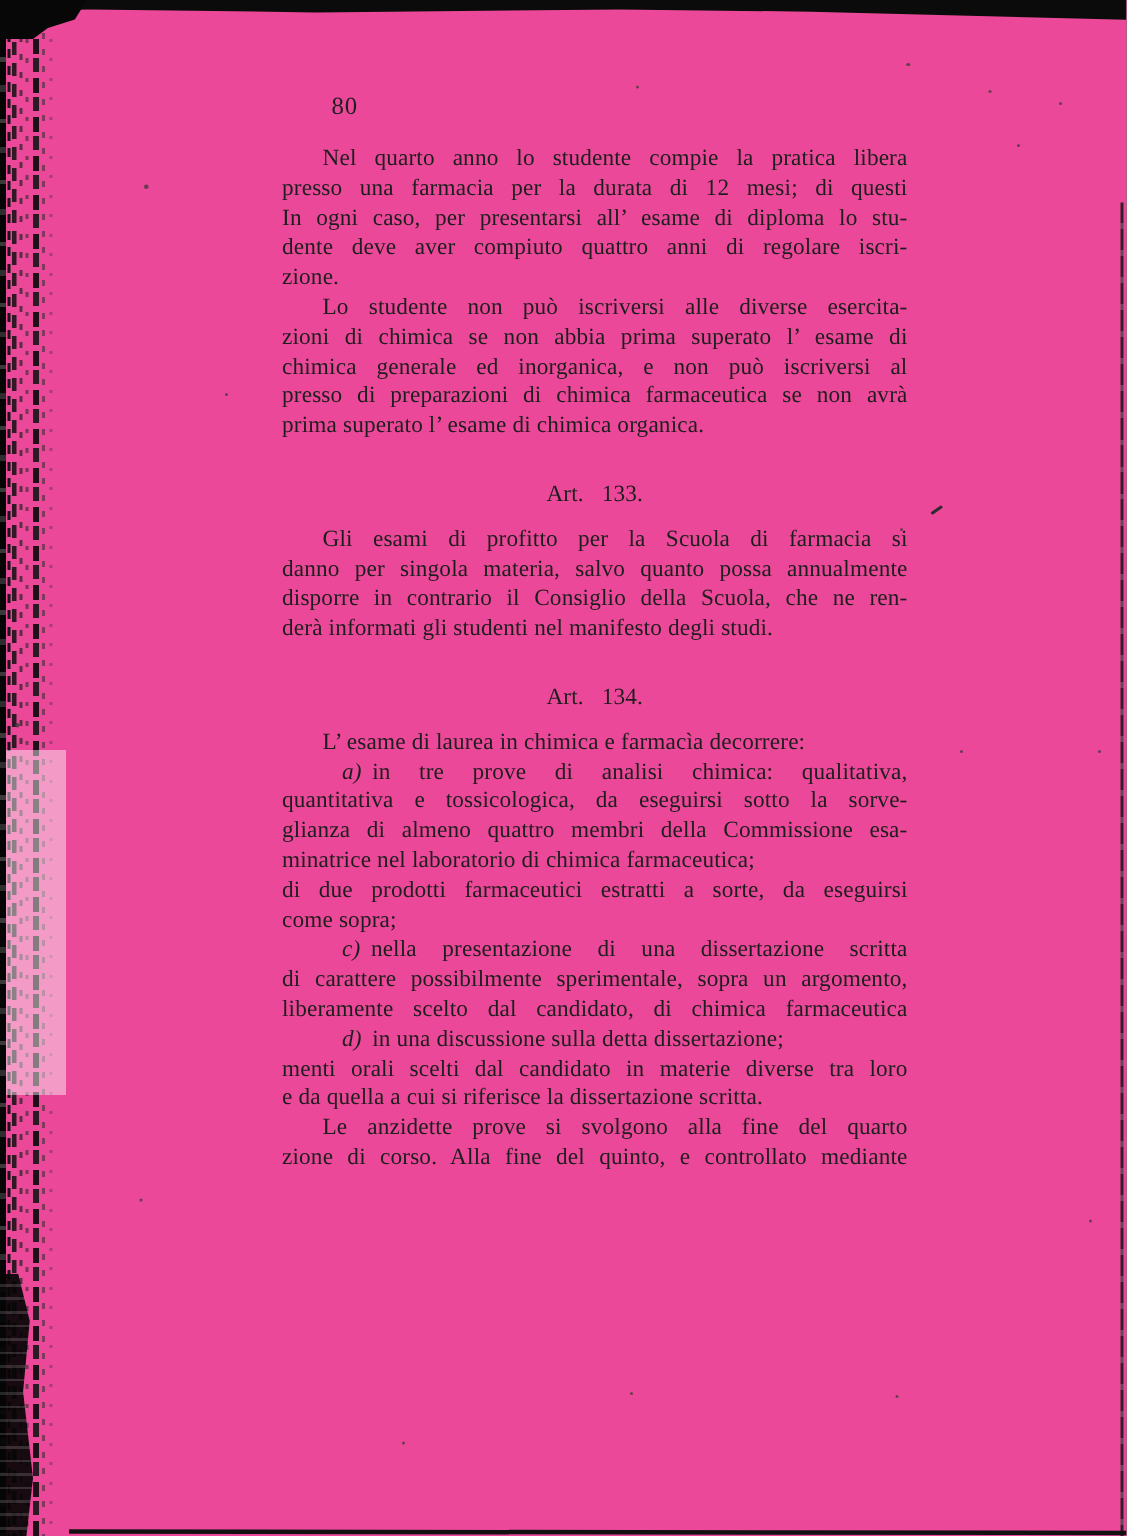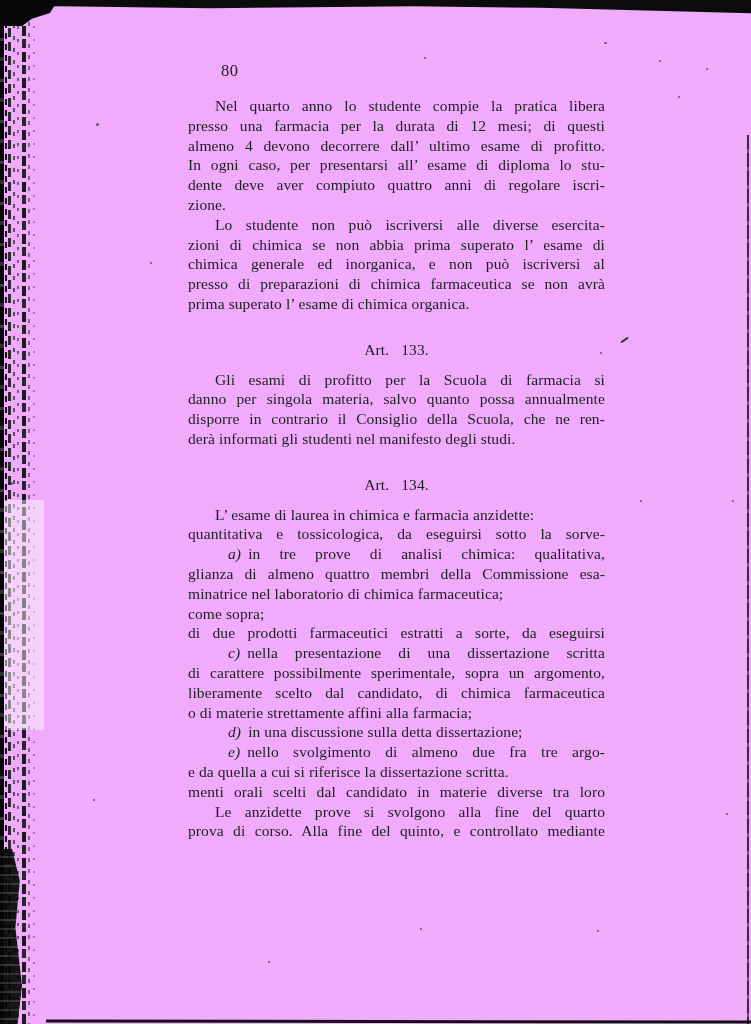--- a/index.html
+++ b/index.html
@@ -51,21 +51,21 @@
   .item-first{text-indent:40px;}
   .last{text-align-last:left;}
   .only{text-indent:27px;text-align-last:left;}
   .item-only{text-indent:40px;text-align-last:left;}
   .heading{text-align:right;text-align-last:center;margin-top:26px;margin-bottom:10px;word-spacing:8px;}
   .lead{font-style:italic;margin-right:7px;}
 </style>
 </head>
 <body>
 
-<div class="page" style="background: #f0abfc; color: rgb(30, 30, 30);">
+<div class="page" style="background: #ec4899; color: rgb(30, 30, 30);">
 
   <div class="top-bar"></div>
 
   <div class="binding">
     <div class="col c1"></div>
     <div class="col c2"></div>
     <div class="col c3"></div>
     <div class="col c4"></div>
     <div class="col c5"></div>
     <div class="col c6"></div>
@@ -78,52 +78,49 @@
 
   <div class="right-line"></div>
   <div class="bottom-line"></div>
 
   <div class="page-num">80</div>
 
   <div class="text-block">
 
   <div class="line first"><span>Nel quarto anno lo studente compie la pratica libera</span></div>
       <div class="line mid"><span>presso una farmacia per la durata di 12 mesi; di questi</span></div>
-      <div class="line mid"><span>almeno 4 devono decorrere dall’ ultimo esame di profitto.</span></div>
       <div class="line mid"><span>In ogni caso, per presentarsi all’ esame di diploma lo stu-</span></div>
       <div class="line mid"><span>dente deve aver compiuto quattro anni di regolare iscri-</span></div>
       <div class="line last"><span>zione.</span></div>
       <div class="line first"><span>Lo studente non può iscriversi alle diverse esercita-</span></div>
       <div class="line mid"><span>zioni di chimica se non abbia prima superato l’ esame di</span></div>
       <div class="line mid"><span>chimica generale ed inorganica, e non può iscriversi al</span></div>
       <div class="line mid"><span>presso di preparazioni di chimica farmaceutica se non avrà</span></div>
       <div class="line last"><span>prima superato l’ esame di chimica organica.</span></div>
       <div class="line heading"><span>Art. 133.</span></div>
       <div class="line first"><span>Gli esami di profitto per la Scuola di farmacia si</span></div>
       <div class="line mid"><span>danno per singola materia, salvo quanto possa annualmente</span></div>
       <div class="line mid"><span>disporre in contrario il Consiglio della Scuola, che ne ren-</span></div>
       <div class="line last"><span>derà informati gli studenti nel manifesto degli studi.</span></div>
       <div class="line heading"><span>Art. 134.</span></div>
-      <div class="line only"><span>L’ esame di laurea in chimica e farmacìa anzidette:</span></div>
+      <div class="line only"><span>L’ esame di laurea in chimica e farmacìa decorrere:</span></div>
+      <div class="line item-first"><span class="lead">a)</span><span>in tre prove di analisi chimica: qualitativa,</span></div>
       <div class="line mid"><span>quantitativa e tossicologica, da eseguirsi sotto la sorve-</span></div>
-      <div class="line item-first"><span class="lead">a)</span><span>in tre prove di analisi chimica: qualitativa,</span></div>
       <div class="line mid"><span>glianza di almeno quattro membri della Commissione esa-</span></div>
       <div class="line last"><span>minatrice nel laboratorio di chimica farmaceutica;</span></div>
+      <div class="line mid"><span>di due prodotti farmaceutici estratti a sorte, da eseguirsi</span></div>
       <div class="line last"><span>come sopra;</span></div>
-      <div class="line mid"><span>di due prodotti farmaceutici estratti a sorte, da eseguirsi</span></div>
       <div class="line item-first"><span class="lead">c)</span><span>nella presentazione di una dissertazione scritta</span></div>
       <div class="line mid"><span>di carattere possibilmente sperimentale, sopra un argomento,</span></div>
       <div class="line mid"><span>liberamente scelto dal candidato, di chimica farmaceutica</span></div>
-      <div class="line last"><span>o di materie strettamente affini alla farmacia;</span></div>
       <div class="line item-only"><span class="lead">d)</span><span>in una discussione sulla detta dissertazione;</span></div>
-      <div class="line item-first"><span class="lead">e)</span><span>nello svolgimento di almeno due fra tre argo-</span></div>
+      <div class="line mid"><span>menti orali scelti dal candidato in materie diverse tra loro</span></div>
       <div class="line last"><span>e da quella a cui si riferisce la dissertazione scritta.</span></div>
-      <div class="line mid"><span>menti orali scelti dal candidato in materie diverse tra loro</span></div>
       <div class="line first"><span>Le anzidette prove si svolgono alla fine del quarto</span></div>
-      <div class="line mid"><span>prova di corso. Alla fine del quinto, e controllato mediante</span></div>
+      <div class="line mid"><span>zione di corso. Alla fine del quinto, e controllato mediante</span></div>
     </div>
 
   <div class="speck" style="left:424px;top:57px;width:2px;height:2px;"></div>
   <div class="speck" style="left:604px;top:42px;width:3px;height:2px;"></div>
   <div class="speck" style="left:659px;top:60px;width:2px;height:2px;"></div>
   <div class="speck" style="left:706px;top:68px;width:2px;height:2px;"></div>
   <div class="speck" style="left:96px;top:123px;width:3px;height:3px;"></div>
   <div class="speck" style="left:678px;top:96px;width:2px;height:2px;"></div>
   <div class="speck" style="left:150px;top:262px;width:2px;height:2px;"></div>
   <div class="speck" style="left:600px;top:352px;width:2px;height:2px;"></div>

